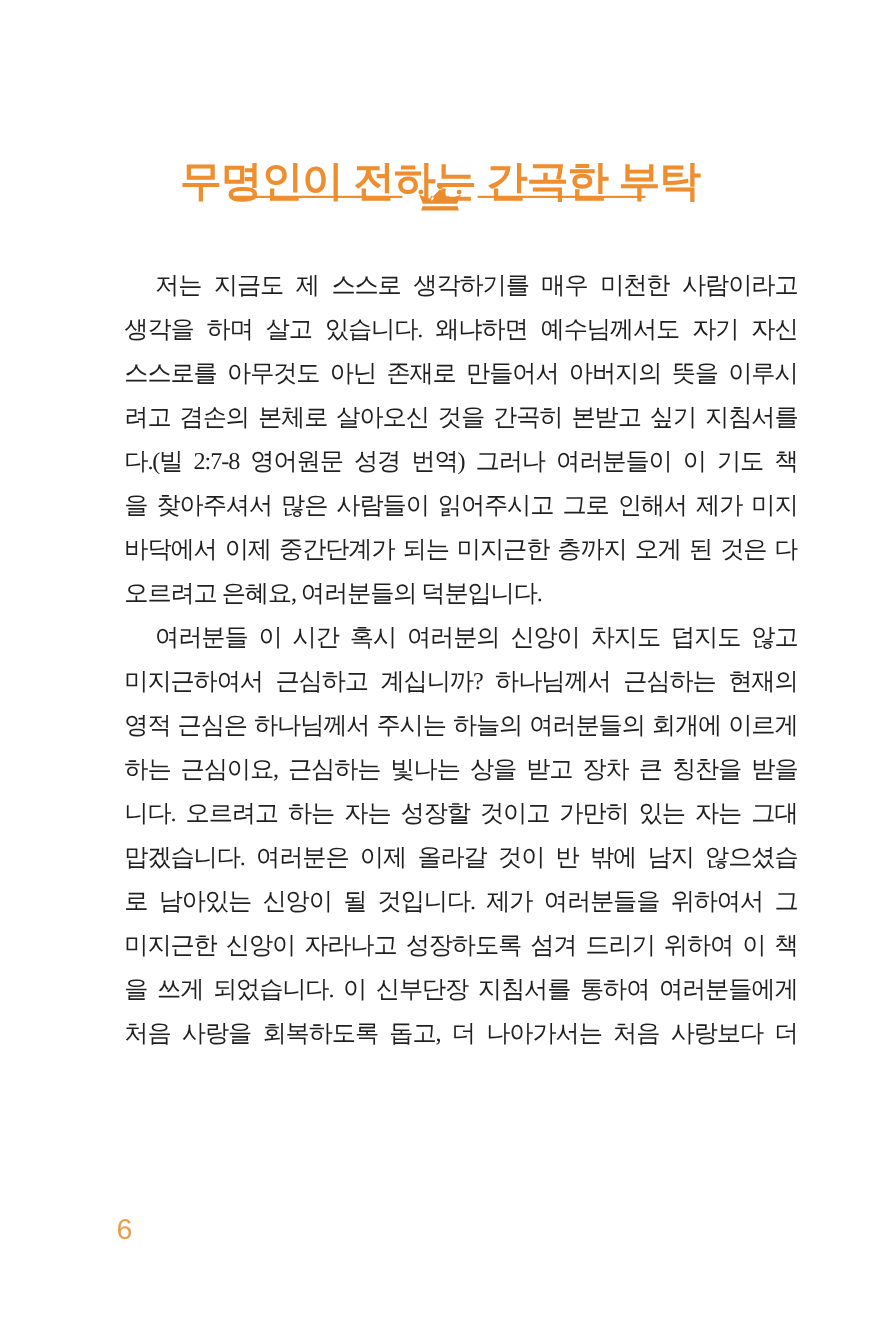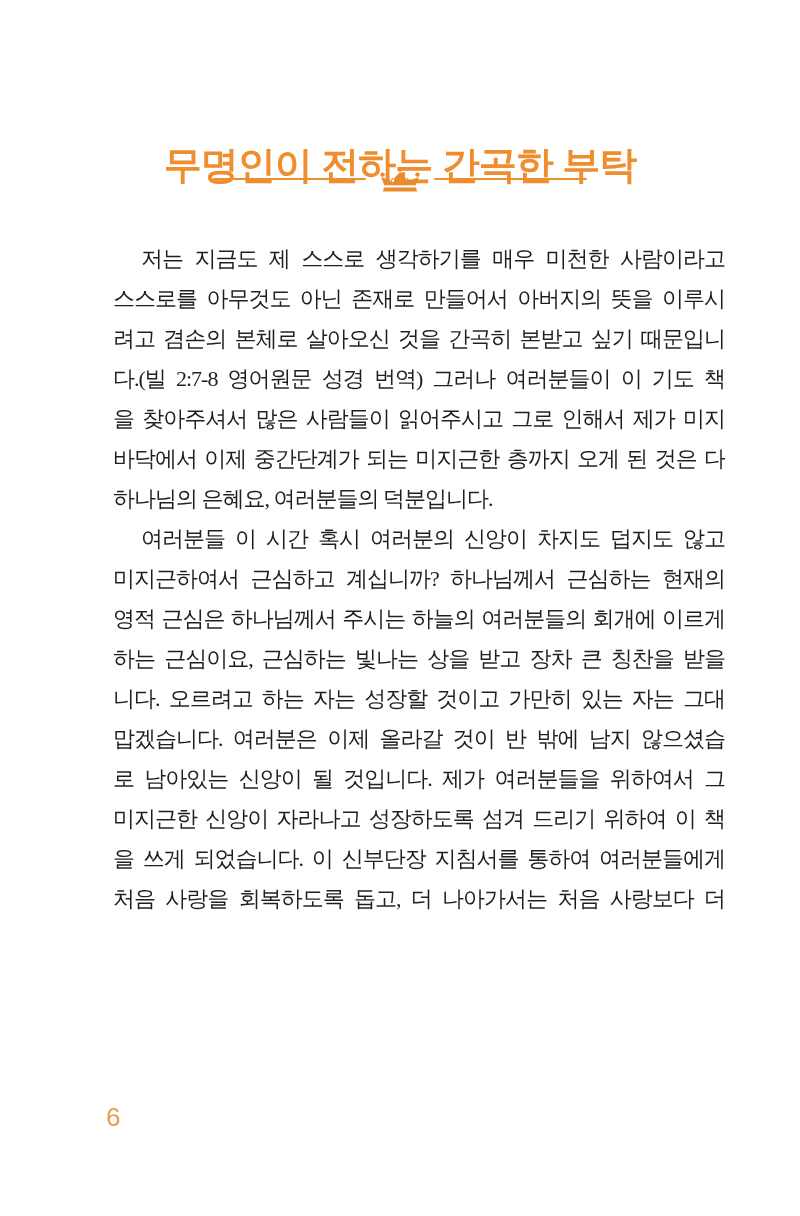--- a/index.html
+++ b/index.html
@@ -89,26 +89,27 @@
                    M30.4 10.8 L32.3 13.2 L30.4 15.6 L28.5 13.2 Z"></path>
           <path d="M7 20.4 L39 20.4 L40.2 24.4 L5.8 24.4 Z"></path>
         </g>
       </svg>
     </span>
     <span class="rule"></span>
   </div>
 
   <div class="body-text">
     <div class="line first">저는 지금도 제 스스로 생각하기를 매우 미천한 사람이라고</div>
+    <div class="line">생각을 하며 살고 있습니다. 왜냐하면 예수님께서도 자기 자신</div>
     <div class="line">스스로를 아무것도 아닌 존재로 만들어서 아버지의 뜻을 이루시</div>
-    <div class="line">려고 겸손의 본체로 살아오신 것을 간곡히 본받고 싶기 때문입니</div>
+    <div class="line">려고 겸손의 본체로 살아오신 것을 간곡히 본받고 싶기 지침서를</div>
     <div class="line">다.(빌 2:7-8 영어원문 성경 번역) 그러나 여러분들이 이 기도 책</div>
     <div class="line">을 찾아주셔서 많은 사람들이 읽어주시고 그로 인해서 제가 미지</div>
     <div class="line">바닥에서 이제 중간단계가 되는 미지근한 층까지 오게 된 것은 다</div>
-    <div class="line end">하나님의 은혜요, 여러분들의 덕분입니다.</div>
+    <div class="line end">오르려고 은혜요, 여러분들의 덕분입니다.</div>
 
     <div class="line first">여러분들 이 시간 혹시 여러분의 신앙이 차지도 덥지도 않고</div>
     <div class="line">미지근하여서 근심하고 계십니까? 하나님께서 근심하는 현재의</div>
     <div class="line">영적 근심은 하나님께서 주시는 하늘의 여러분들의 회개에 이르게</div>
     <div class="line">하는 근심이요, 근심하는 빛나는 상을 받고 장차 큰 칭찬을 받을</div>
     <div class="line">니다. 오르려고 하는 자는 성장할 것이고 가만히 있는 자는 그대</div>
     <div class="line">맙겠습니다. 여러분은 이제 올라갈 것이 반 밖에 남지 않으셨습</div>
     <div class="line">로 남아있는 신앙이 될 것입니다. 제가 여러분들을 위하여서 그</div>
     <div class="line">미지근한 신앙이 자라나고 성장하도록 섬겨 드리기 위하여 이 책</div>
     <div class="line">을 쓰게 되었습니다. 이 신부단장 지침서를 통하여 여러분들에게</div>

